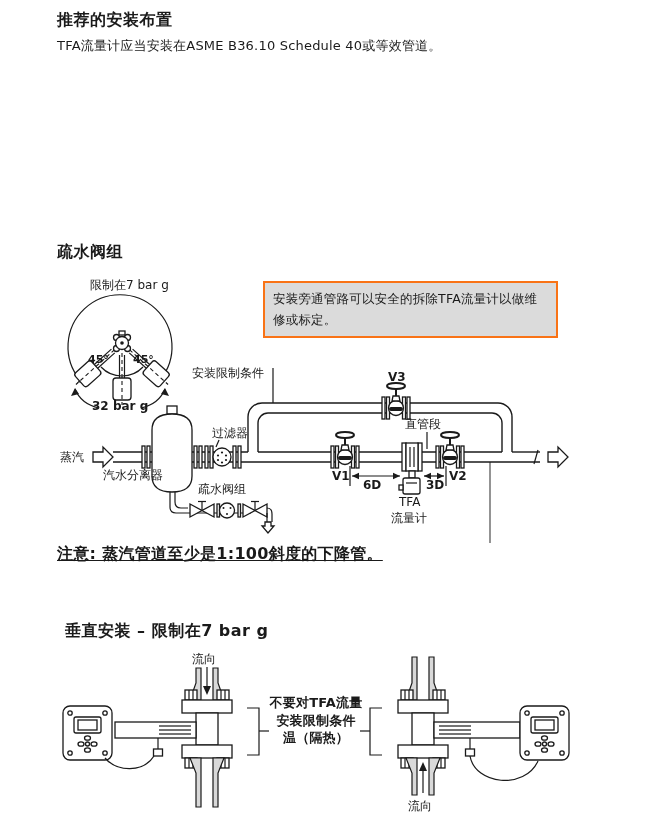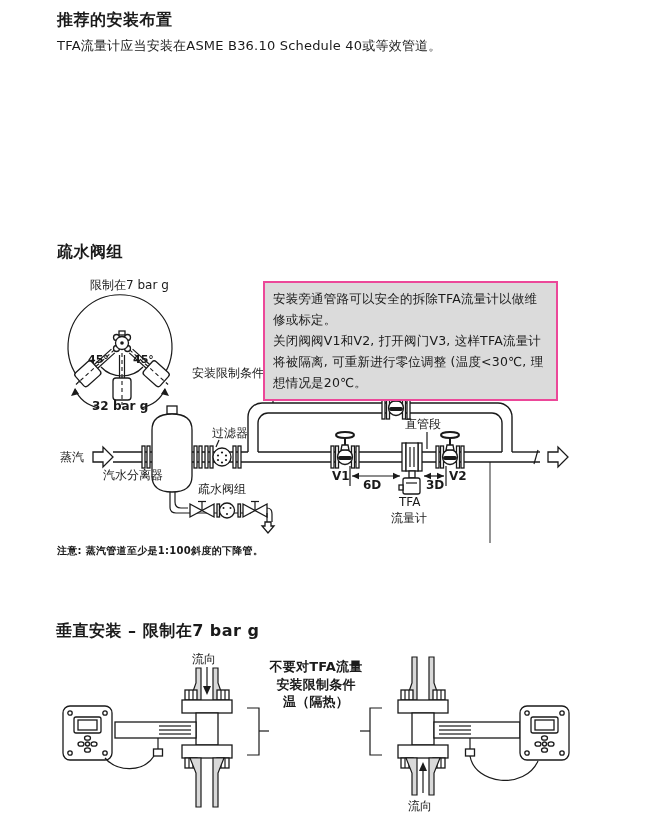--- a/index.html
+++ b/index.html
@@ -3,28 +3,28 @@
 <meta charset="utf-8">
 <style>
   html,body{margin:0;padding:0;}
   body{
     width:657px;height:831px;position:relative;background:#ffffff;
     font-family:"DejaVu Sans",sans-serif;color:#1a1a1a;overflow:hidden;
   }
   .abs{position:absolute;}
   .h1{font-size:16px;font-weight:bold;letter-spacing:.5px;}
   .body-text{font-size:13px;line-height:20px;letter-spacing:.2px;}
-  .note-text{font-size:10px;font-weight:bold;letter-spacing:.3px;}
+  .note-text{font-size:16px;font-weight:bold;letter-spacing:.3px;text-decoration:underline;}
   .bypass-box{
     left:263px;top:281px;width:295px;box-sizing:border-box;
-    background:#dbdbdb;border:2px solid #ec4899;
+    background:#dbdbdb;border:2px solid #f97316;
     padding:5px 8px 6px 8px;font-size:12.5px;line-height:21px;letter-spacing:.2px;
   }
   .warn{
-    left:268px;top:658px;width:96px;text-align:center;
+    left:268px;top:694px;width:96px;text-align:center;
     font-size:13px;font-weight:bold;line-height:17.5px;letter-spacing:.2px;
   }
   svg text{font-family:"DejaVu Sans",sans-serif;font-size:12px;fill:#1a1a1a;}
   svg text.b{font-weight:bold;}
   svg text.s11{font-size:11px;}
   .ln{stroke:#1a1a1a;stroke-width:1.4;fill:none;}
   .ln2{stroke:#1a1a1a;stroke-width:1.2;fill:none;}
   .wf{fill:#ffffff;stroke:#1a1a1a;stroke-width:1.3;}
   .gf{fill:#d9d9d9;stroke:#1a1a1a;stroke-width:1.2;}
   .blk{fill:#1a1a1a;stroke:none;}
@@ -198,26 +198,25 @@
       <line x1="369" y1="206" x2="389" y2="206" class="ln2"></line>
       <polygon points="369,206 376,202.8 376,209.2" class="blk"></polygon>
       <polygon points="389,206 382,202.8 382,209.2" class="blk"></polygon>
       <text x="371" y="219" class="b">3D</text>
     </g>
   </g>
 </svg>
 
 <div class="abs bypass-box">
   <div>安装旁通管路可以安全的拆除TFA流量计以做维修或标定。</div>
-  <div>关闭阀阀V1和V2, 打开阀门V3, 这样TFA流量计将被隔离, 可重新进行零位调整 (温度&lt;30℃, 理想情况是20℃。</div>
 </div>
 
 <div class="abs note-text" style="left:57px;top:544px;">注意: 蒸汽管道至少是1:100斜度的下降管。</div>
 
-<div class="abs h1" style="left:56px;top:621px;">垂直安装 – 限制在7 bar g</div>
+<div class="abs h1" style="left:65px;top:621px;">垂直安装 – 限制在7 bar g</div>
 
 <svg class="abs" style="left:55px;top:645px;" width="602" height="186" viewBox="0 0 602 186">
   <defs>
     <g id="boltpair">
       <rect x="0" y="0" width="12" height="10" class="wf"></rect>
       <line x1="4" y1="0" x2="4" y2="10" class="ln2"></line>
       <line x1="8" y1="0" x2="8" y2="10" class="ln2"></line>
     </g>
     <g id="display">
       <rect x="0" y="0" width="49" height="54" rx="7" class="wf" stroke-width="1.5"></rect>

